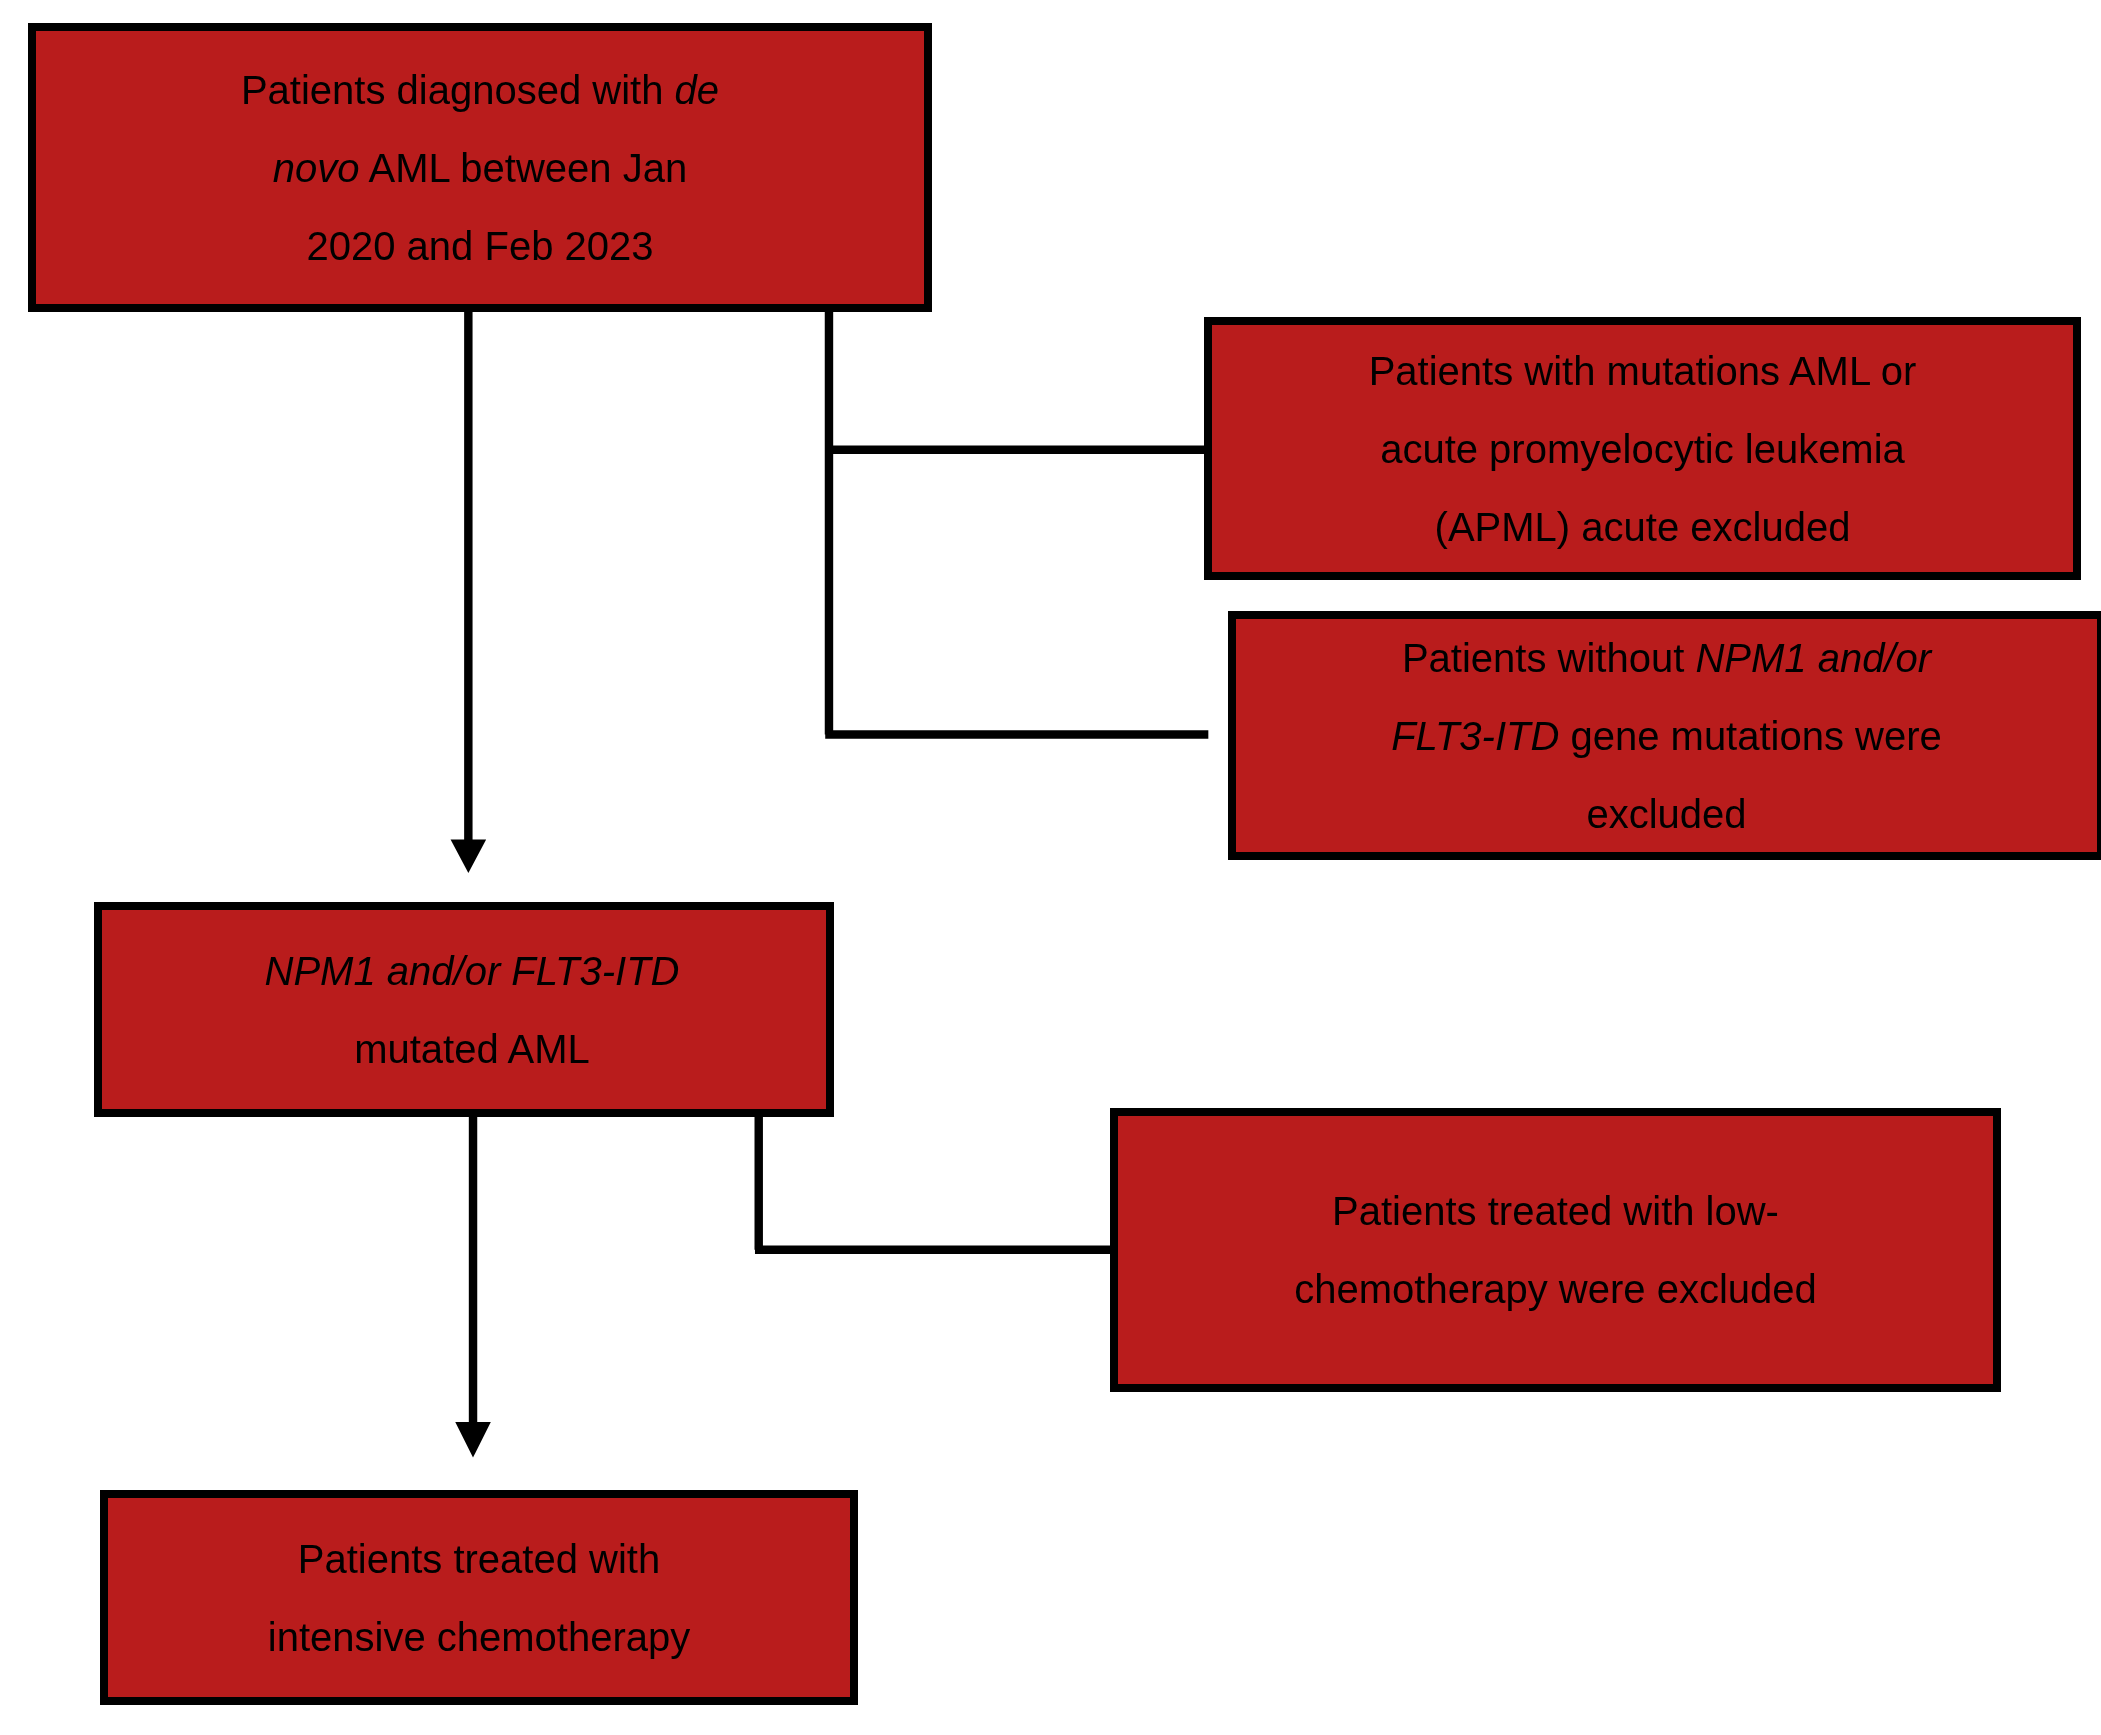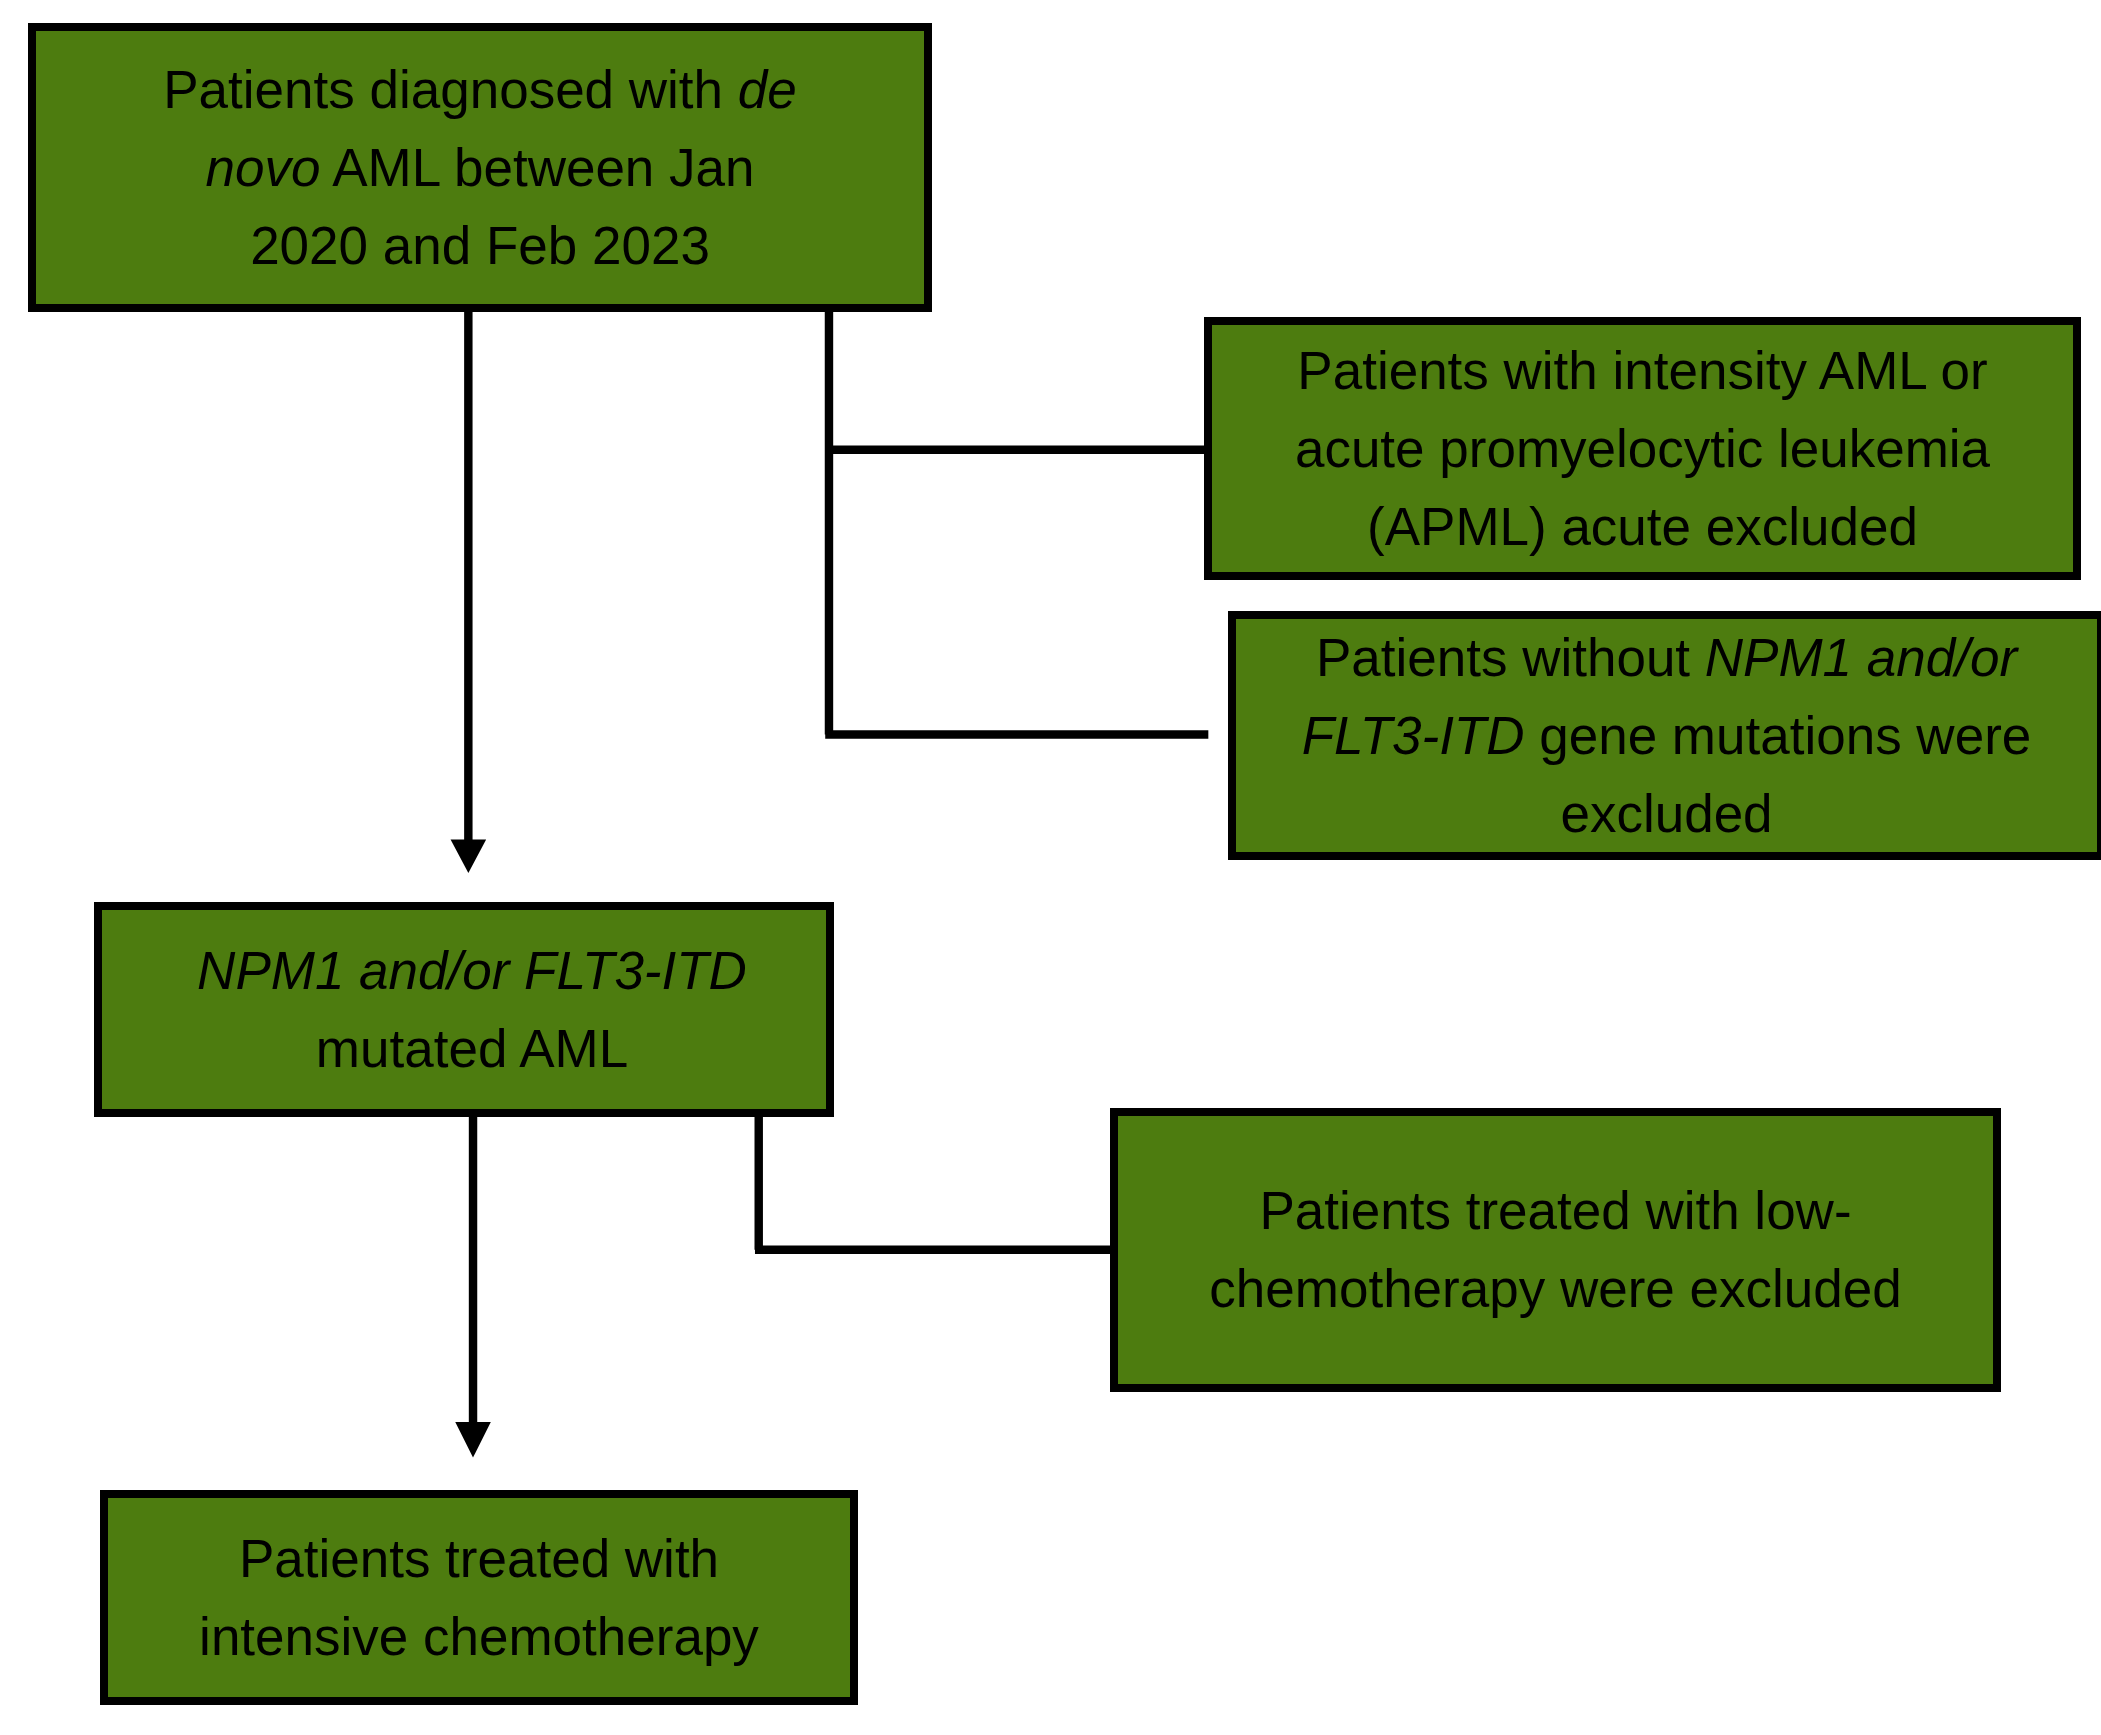--- a/index.html
+++ b/index.html
@@ -19,27 +19,27 @@
     position: absolute;
     left: 0;
     top: 0;
     width: 2101px;
     height: 1735px;
   }
   .fbox {
     position: absolute;
     box-sizing: border-box;
     border: 8.4px solid #000000;
-    background: #4d7c0f;
+    background: #b91c1c;
     display: flex;
     flex-direction: column;
     justify-content: center;
     align-items: center;
     text-align: left;
-    font-size: 53px;
+    font-size: 40px;
     line-height: 78px;
     font-weight: 400;
     white-space: nowrap;
   }
   .tline { display: block; }
   .it { font-style: italic; }
 
   
   #box-source            { left: 28px;   top: 23.4px;   width: 904px; height: 289px; }
   #box-excl-secondary    { left: 1204px; top: 317px;  width: 877px; height: 263px; }
@@ -69,21 +69,21 @@
     <line x1="806" y1="1334" x2="1190" y2="1334" stroke="#000000" stroke-width="9"></line>
   </svg>
 
   <div class="fbox" id="box-source">
       <div class="tline"><span>Patients diagnosed with </span><span class="it">de</span></div>
       <div class="tline"><span class="it">novo</span><span> AML between Jan</span></div>
       <div class="tline"><span>2020 and Feb 2023</span></div>
     </div>
 
   <div class="fbox" id="box-excl-secondary">
-      <div class="tline"><span>Patients with intensity AML or</span></div>
+      <div class="tline"><span>Patients with mutations AML or</span></div>
       <div class="tline"><span>acute promyelocytic leukemia</span></div>
       <div class="tline"><span>(APML) acute excluded</span></div>
     </div>
 
   <div class="fbox" id="box-excl-no-mutation">
       <div class="tline"><span>Patients without </span><span class="it">NPM1 and/or</span></div>
       <div class="tline"><span class="it">FLT3-ITD</span><span> gene mutations were</span></div>
       <div class="tline"><span>excluded</span></div>
     </div>
 

